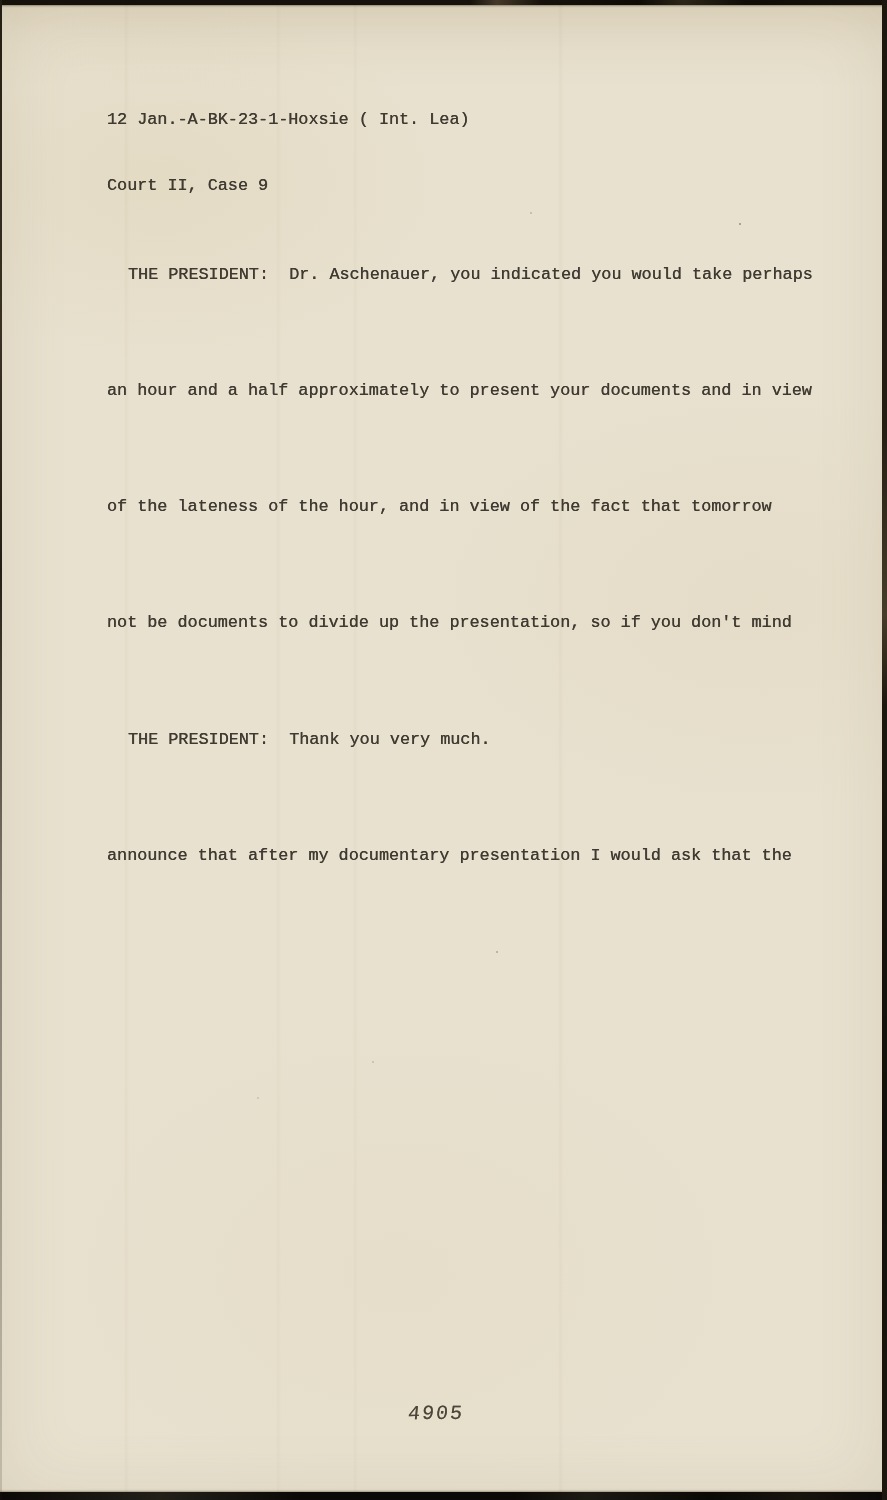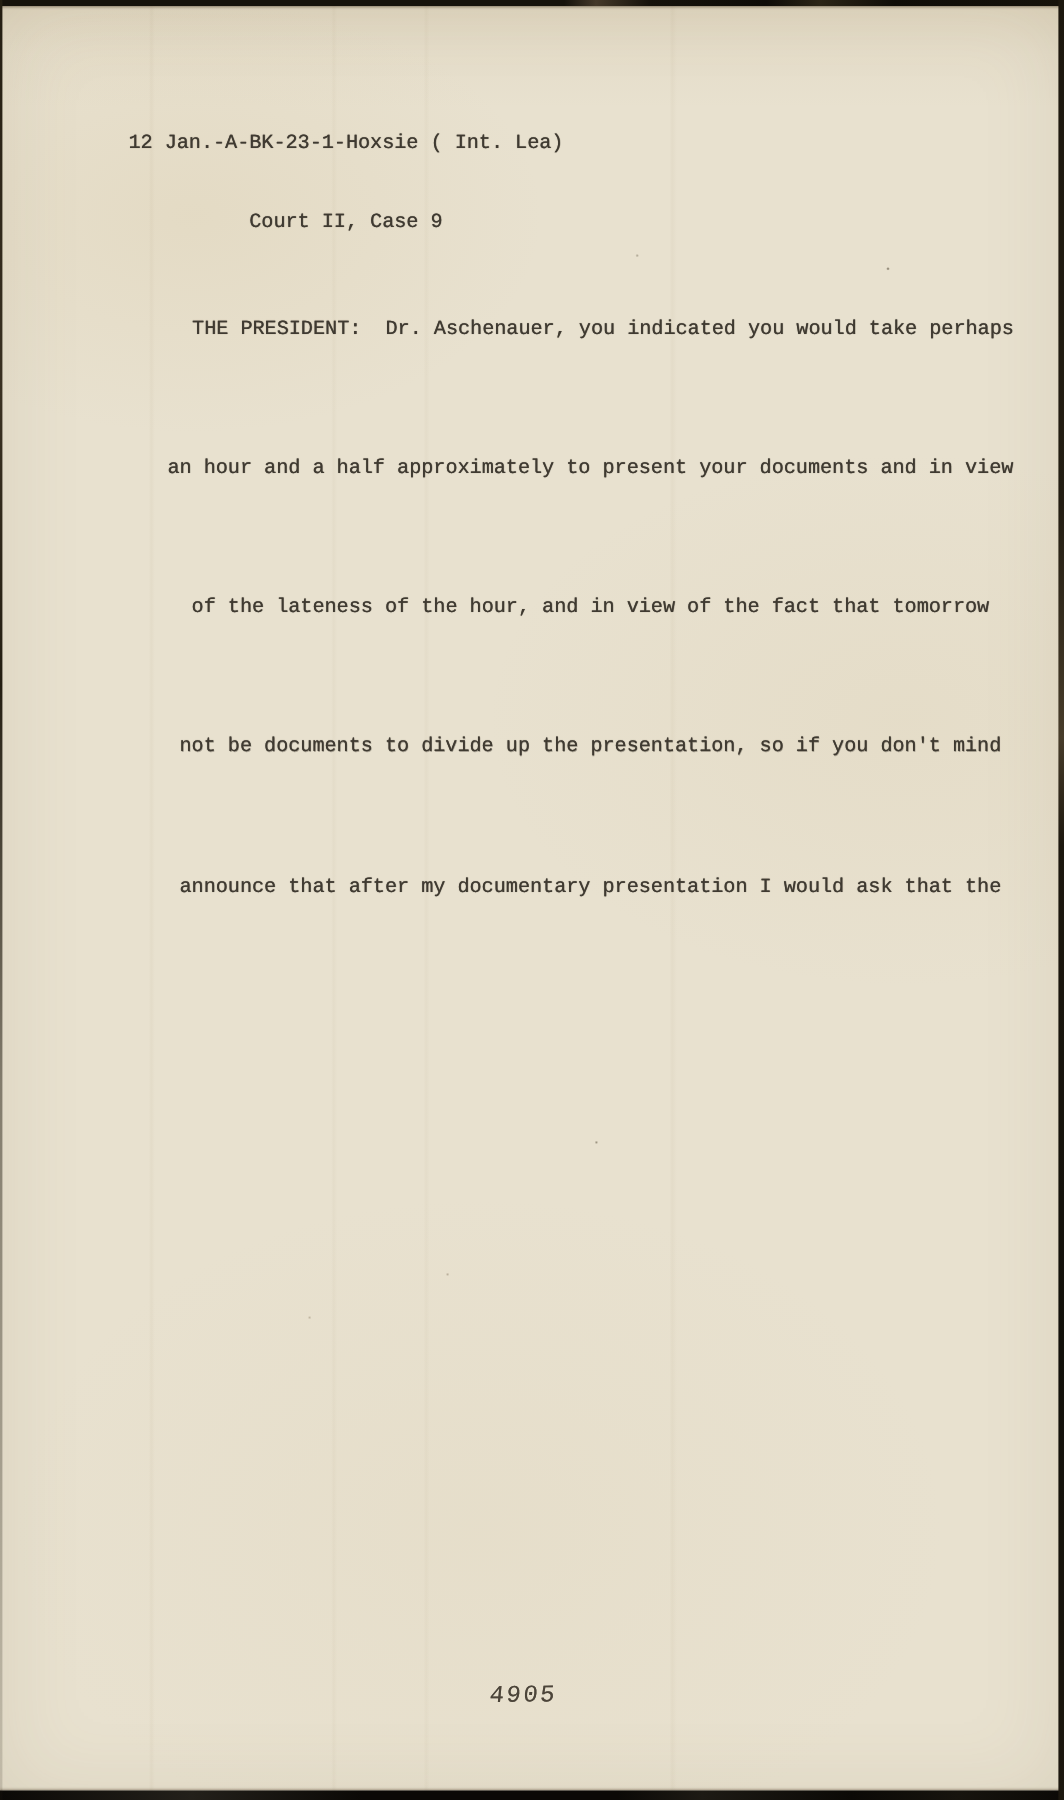--- a/index.html
+++ b/index.html
@@ -58,21 +58,20 @@
     background: linear-gradient(180deg,
       #241e12 0%, #3a3122 22%, #241e12 38%, rgba(36,30,18,0.5) 60%, rgba(36,30,18,0.15) 100%);
   }
 
   
   .typed {
     color: var(--ink, #3f3a31);
     font-size: 16.8px;
     white-space: pre;
     text-shadow: 0 0 0.6px rgba(63,58,49,0.85), 0.4px 0.4px 0.5px rgba(63,58,49,0.35);
-    text-align: center;
   }
   .doc-header {
     position: absolute; left: 107px; top: 64px;
     line-height: 22.3px;
   }
   .transcript {
     position: absolute; left: 107px; top: 178px; width: 770px;
     line-height: 38.75px;
   }
   .tline { height: 38.75px; }
@@ -100,20 +99,21 @@
 <header class="doc-header typed">
   <div>12 Jan.-A-BK-23-1-Hoxsie ( Int. Lea)</div>
   <div>Court II, Case 9</div>
 </header>
 
 <main class="transcript typed">
   <div class="tline indent-para">THE PRESIDENT:  Dr. Aschenauer, you indicated you would take perhaps</div>
   <div class="tline">an hour and a half approximately to present your documents and in view</div>
   <div class="tline">of the lateness of the hour, and in view of the fact that tomorrow</div>
   <div class="tline">not be documents to divide up the presentation, so if you don't mind</div>
+  <div class="tline indent-para">THE PRESIDENT:  Thank you very much.</div>
   <div class="tline">announce that after my documentary presentation I would ask that the</div>
   
   
   
   
   
   
   
   
   

